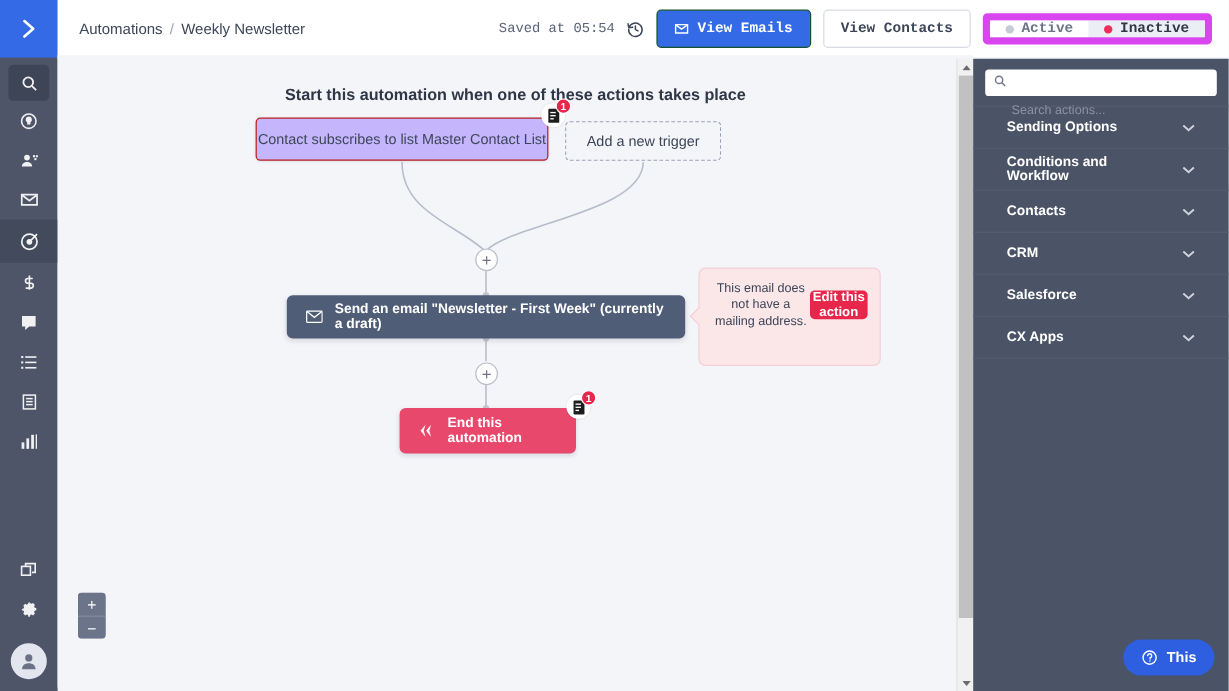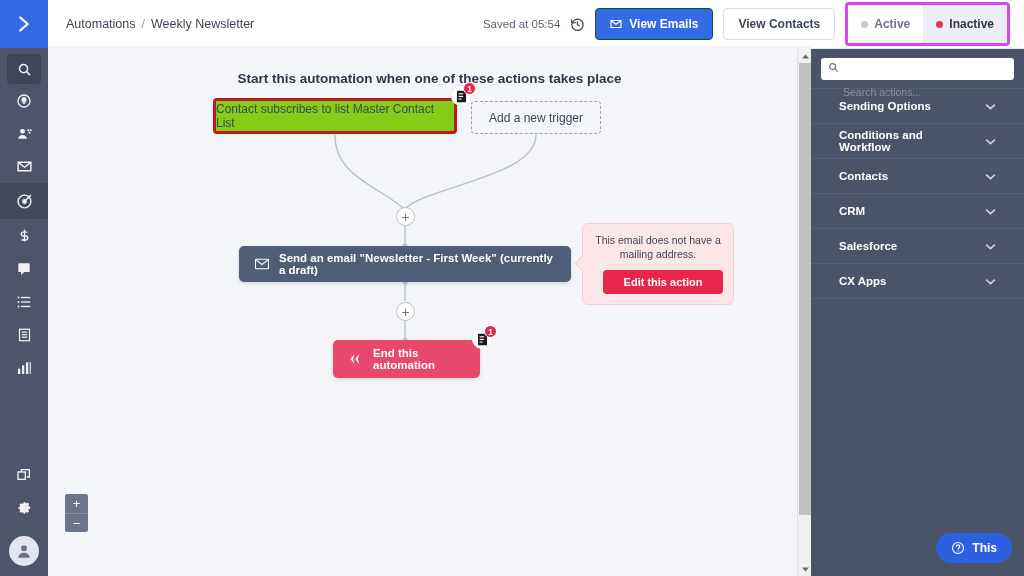--- a/index.html
+++ b/index.html
@@ -40,52 +40,52 @@
   
   .topbar {
     position: absolute; left: 48px; top: 0; width: 976px; height: 49px;
     background: #fff; border-bottom: 1px solid #e4e6ef;
     display: flex; align-items: center; padding: 0 14px 0 18px;
   }
   .crumb { font-size: 12.5px; color: #3d4657; display: flex; align-items: center; gap: 6px; }
   .crumb a { color: #3d4657; text-decoration: none; cursor: pointer; }
   .crumb .sep { color: #9aa0b0; }
   .crumb .cur { color: #3d4657; }
-  .topbar-right { margin-left: auto; display: flex; align-items: center; gap: 10px; }
+  .topbar-right { margin-left: auto; display: flex; align-items: center; gap: 10px; font-family: Liberation Mono, monospace; }
   .saved { font-size: 11.5px; color: #5b6277; }
   .hist-icon { color: #3d4657; display: flex; align-items: center; cursor: pointer; }
   .btn {
     height: 32px; border-radius: 4px; font-size: 12px; font-weight: bold;
     display: inline-flex; align-items: center; justify-content: center; gap: 7px;
     padding: 0 14px; cursor: pointer; white-space: nowrap;
   }
   .btn-primary { background: #356ae6; color: #fff; border: 1px solid #14532d; }
   .btn-ghost { background: #fff; color: #3d4657; border: 1px solid #d8dbe6; }
   .toggle {
-    display: inline-flex; height: 44px; border: 3px solid #d946ef; border-radius: 4px; overflow: hidden;
+    display: inline-flex; height: 26px; border: 6px solid #d946ef; border-radius: 4px; overflow: hidden;
   }
   .toggle .seg {
     display: inline-flex; align-items: center; gap: 6px; padding: 0 13px;
     font-size: 12px; font-weight: bold; cursor: pointer; background: #fff; color: #6f7588;
   }
   .toggle .seg.on { background: #eceef5; color: #2f3646; }
   .dot { width: 7px; height: 7px; border-radius: 50%; background: #c6cad6; display: inline-block; }
   .dot.pink { background: #eb2f5b; }
 
   
   .canvas {
     position: absolute; left: 48px; top: 46px; width: 763px; height: 527px;
     background: #f4f5f9; overflow: hidden;
   }
   .canvas-title {
     position: absolute; left: 0; right: 0; top: 25px; text-align: center;
     font-size: 13.5px; font-weight: bold; color: #2f3646;
   }
   .node-trigger {
-    position: absolute; background: #84cc16; border: 3px solid #b91c1c; border-radius: 4px;
+    position: absolute; background: #c4b5fd; border: 1px solid #b91c1c; border-radius: 4px;
     box-shadow: 0 1px 2px rgba(40,48,70,.09);
     font-size: 12px; color: #3d4657; display: flex; align-items: center; justify-content: center;
     cursor: pointer;
   }
   #trigger-1 { left: 165px; top: 52px; width: 244px; height: 36px; }
   #trigger-add {
     left: 423px; top: 55px; width: 130px; height: 33px; background: transparent;
     border: 1px dashed #9aa1b4; box-shadow: none;
   }
   .node-badge {
@@ -108,21 +108,21 @@
   .node-action {
     position: absolute; border-radius: 5px; display: flex; align-items: center; gap: 10px;
     padding: 0 16px; font-size: 11.5px; font-weight: bold; color: #fff; cursor: pointer;
     box-shadow: 0 2px 4px rgba(40,48,70,.14);
   }
   #node-email { left: 191px; top: 200px; width: 332px; height: 36px; background: #505d76; }
   #node-end   { left: 285px; top: 294px; width: 147px; height: 38px; background: #e8486c; }
   .warn-card {
     position: absolute; left: 534px; top: 177px; width: 152px; height: 82px;
     background: #fbe7e8; border: 1px solid #f5cfd3; border-radius: 6px;
-    display: flex; flex-direction: column; align-items: flex-end; padding: 9px 10px 10px;
+    display: flex; flex-direction: row; align-items: flex-start; padding: 9px 10px 10px;
   }
   .warn-card:before {
     content: ""; position: absolute; left: -6px; top: 34px; width: 10px; height: 10px;
     background: #fbe7e8; border-left: 1px solid #f5cfd3; border-bottom: 1px solid #f5cfd3;
     transform: rotate(45deg);
   }
   .warn-text { font-size: 10.5px; color: #3d4657; text-align: center; line-height: 1.35; }
   .warn-btn {
     margin-top: 9px; background: #e8264b; color: #fff; border: none; border-radius: 4px;
     font-size: 11px; font-weight: bold; height: 24px; width: 120px; cursor: pointer;

